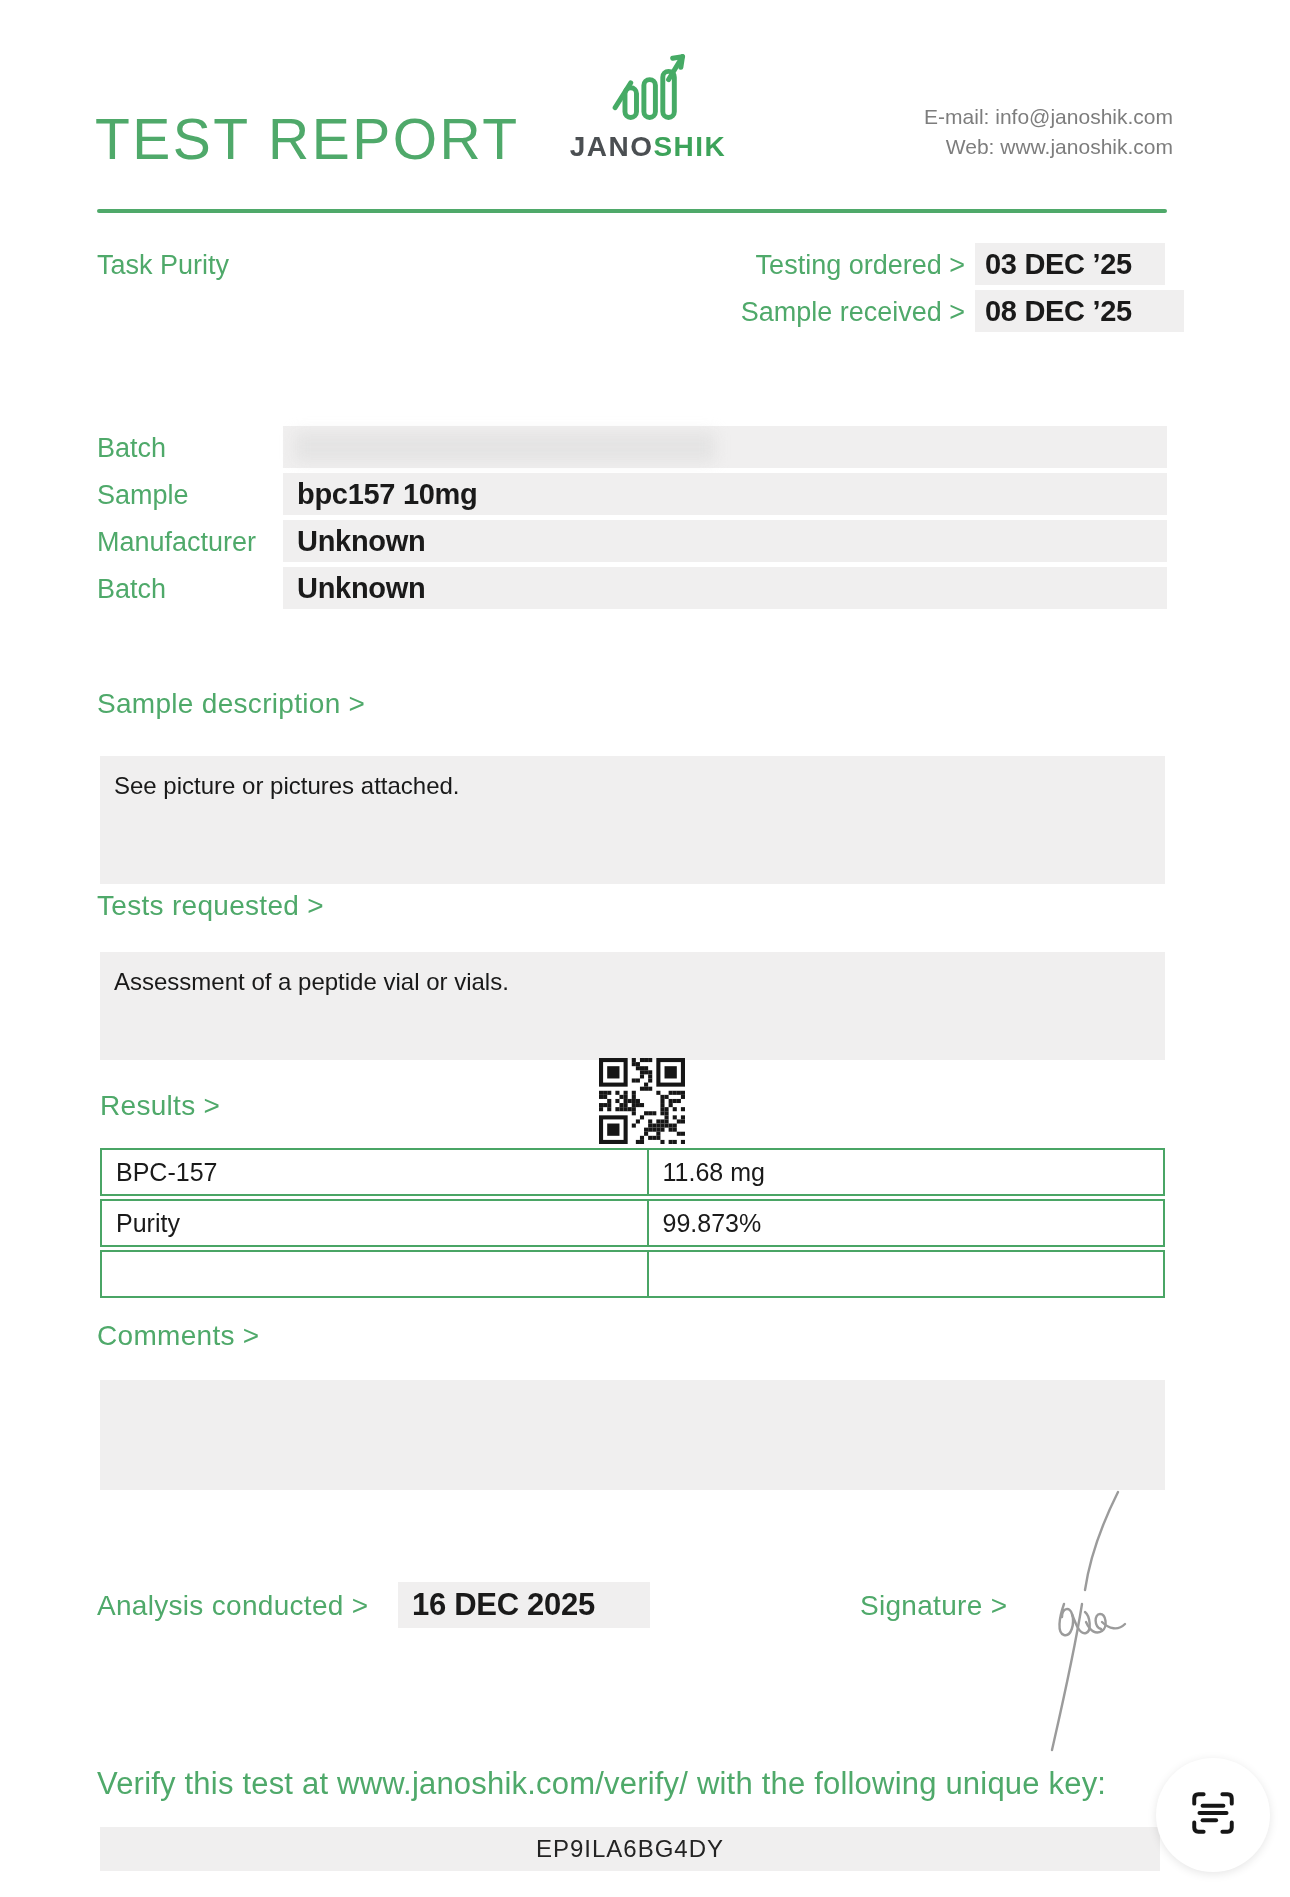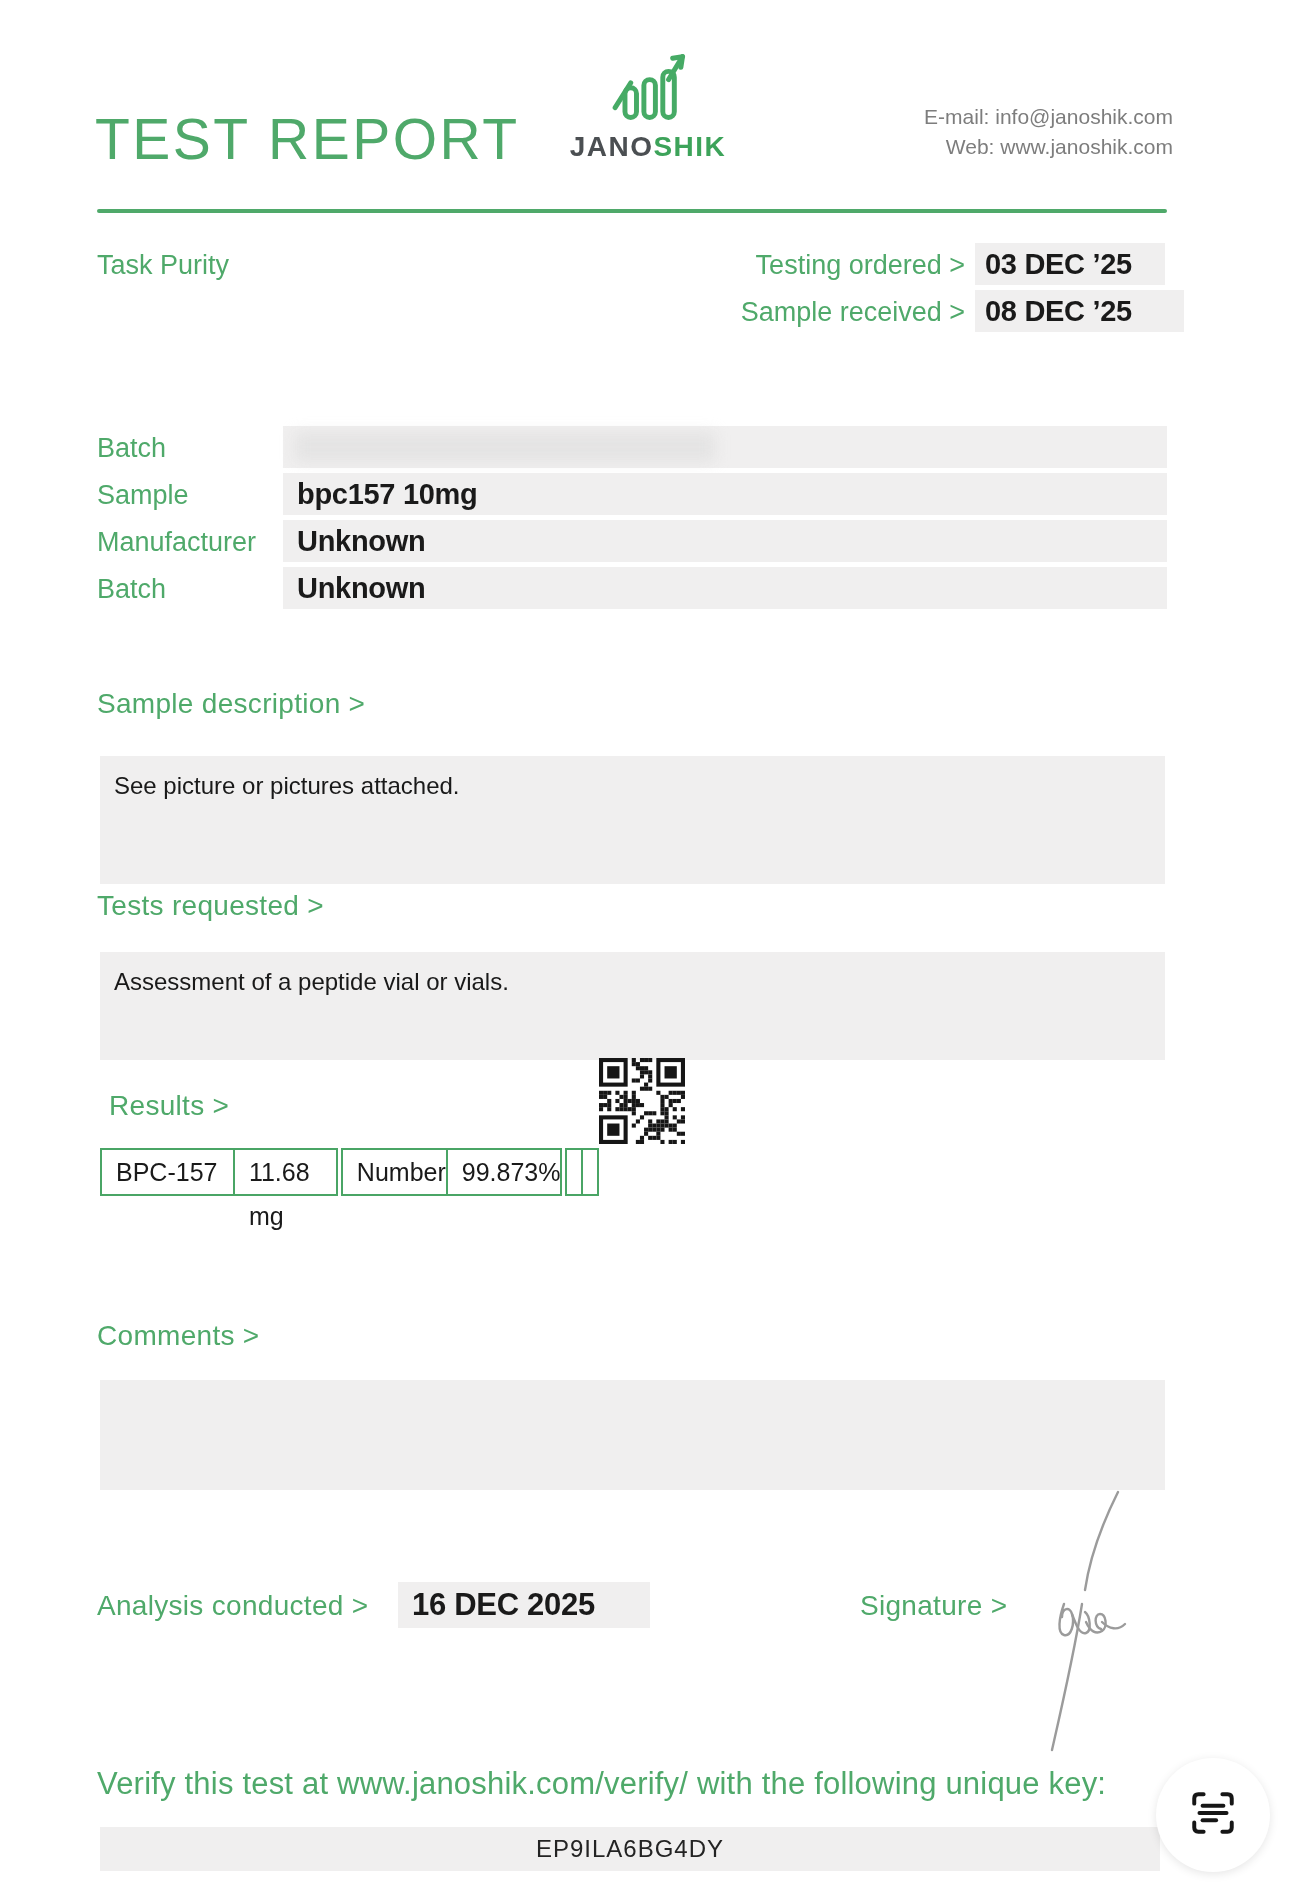--- a/index.html
+++ b/index.html
@@ -41,21 +41,21 @@
   .info-label{left:97px;}
   .info-box{left:283px;width:884px;height:42px;}
   .info-box .val{display:block;padding-left:14px;line-height:42px;}
   .redaction{position:absolute;left:12px;top:6px;width:420px;height:30px;
              background:rgba(214,214,214,.45);filter:blur(7px);border-radius:4px;}
 
   .body-box{width:1065px;left:100px;}
   .body-text{padding:16px 0 0 14px;font-size:24px;color:#191919;}
 
   
-  .rtable{left:100px;top:1148px;width:1065px;display:flex;flex-direction:row;gap:3px;}
+  .rtable{left:100px;top:1148px;width:1065px;display:flex;flex-direction:column;gap:3px;}
   .rrow{display:flex;border:2px solid var(--table_green);height:44px;background:#fff;}
   .rcell-l{width:50%;border-right:2px solid var(--table_green);padding-left:14px;line-height:44px;font-size:25px;}
   .rcell-r{flex:1;padding-left:14px;line-height:44px;font-size:25px;}
 
   
   .analysis-label{left:97px;top:1590px;}
   .analysis-box{left:398px;top:1582px;width:252px;height:46px;}
   .analysis-box .val{display:block;padding-left:14px;line-height:46px;font-size:31px;}
   .signature-label{left:860px;top:1590px;}
   .signature{left:1030px;top:1486px;}
@@ -272,29 +272,29 @@
         <rect x="52" y="76" width="4" height="4"></rect>
         <rect x="56" y="76" width="4" height="4"></rect>
         <rect x="36" y="80" width="4" height="4"></rect>
         <rect x="40" y="80" width="4" height="4"></rect>
         <rect x="60" y="80" width="4" height="4"></rect>
         <rect x="68" y="80" width="4" height="4"></rect>
         <rect x="72" y="80" width="4" height="4"></rect>
         <rect x="80" y="80" width="4" height="4"></rect>
       </svg>
   </div>
-  <div class="heading" style="left:109px;top:1090px">Results &gt;</div>
+  <div class="heading" style="left:100px;top:1090px">Results &gt;</div>
 
   <div class="abs rtable">
     <div class="rrow">
       <div class="rcell-l">BPC-157</div>
       <div class="rcell-r">11.68 mg</div>
     </div>
     <div class="rrow">
-      <div class="rcell-l">Number</div>
+      <div class="rcell-l">Purity</div>
       <div class="rcell-r">99.873%</div>
     </div>
     <div class="rrow">
       <div class="rcell-l"></div>
       <div class="rcell-r"></div>
     </div>
   </div>
 
   <div class="heading" style="left:97px;top:1320px">Comments &gt;</div>
   <div class="gbox body-box" style="top:1380px;height:110px">

